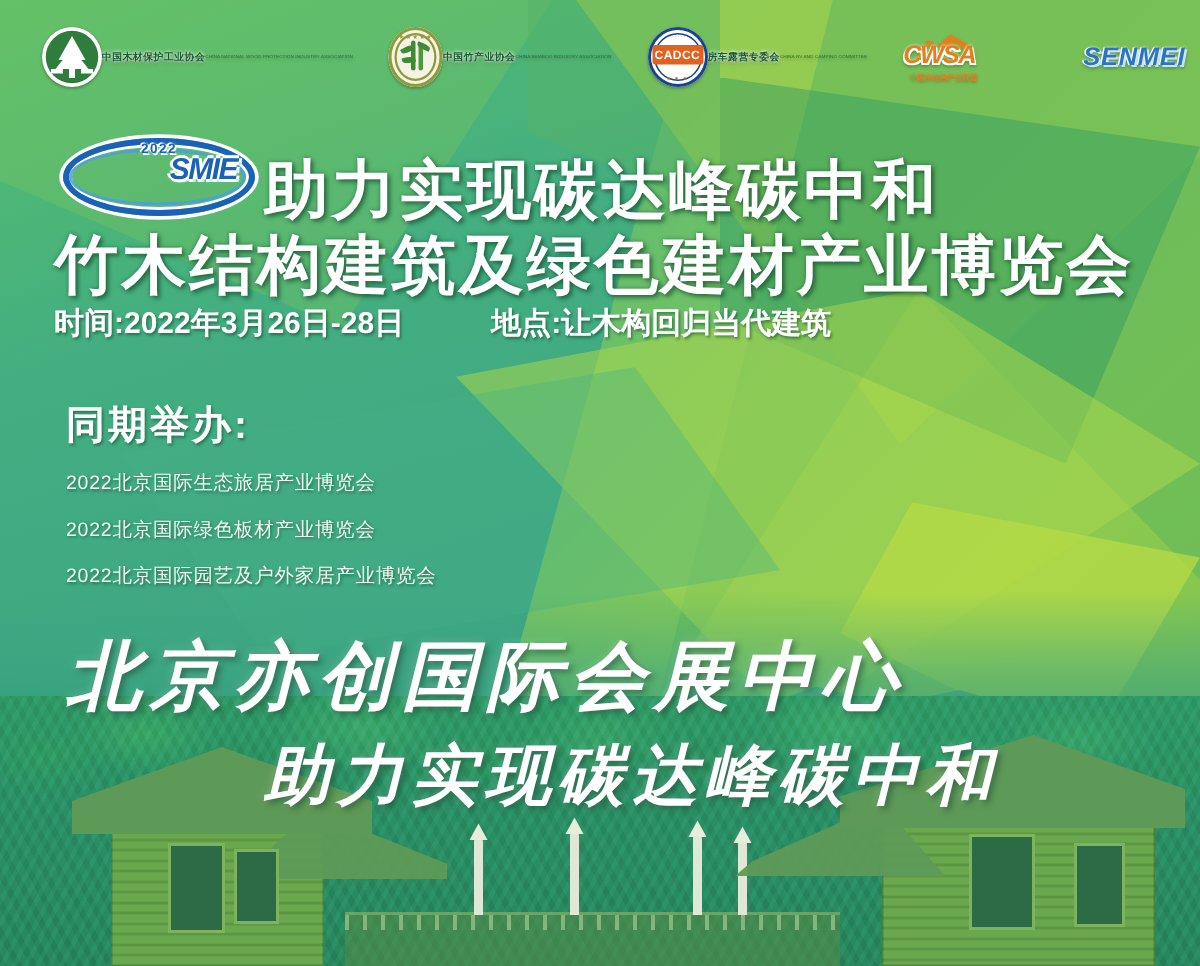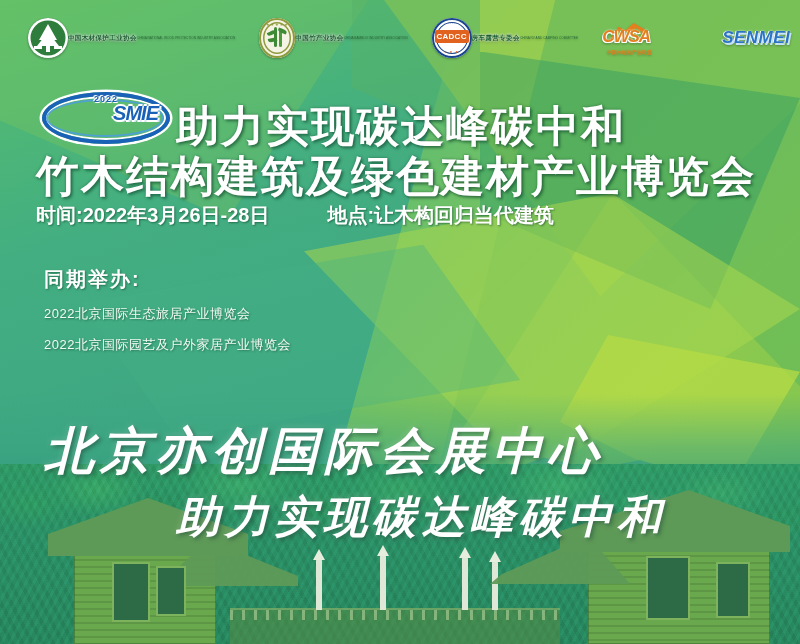--- a/index.html
+++ b/index.html
@@ -167,21 +167,21 @@
   .head .l1{position:absolute;left:176px;top:2px;font-size:43px;font-weight:bold;color:#fff;letter-spacing:2px;
     text-shadow:0 0 3px rgba(20,80,50,.55),2px 2px 3px rgba(10,60,35,.5);white-space:nowrap;}
   .head .l2{position:absolute;left:36px;top:52px;font-size:43px;font-weight:bold;color:#fff;letter-spacing:2px;
     text-shadow:0 0 3px rgba(20,80,50,.55),2px 2px 3px rgba(10,60,35,.5);white-space:nowrap;}
 
   .meta{position:absolute;left:36px;top:202px;display:flex;gap:58px;}
   .meta span{font-size:20px;font-weight:bold;color:#fff;letter-spacing:0px;white-space:nowrap;
     text-shadow:1px 1px 2px rgba(10,60,35,.55);}
 
   .concurrent{position:absolute;left:44px;top:266px;}
-  .concurrent .ttl{font-size:20px;font-weight:bold;color:#fff;letter-spacing:2px;margin-bottom:12px;
+  .concurrent .ttl{font-size:26px;font-weight:bold;color:#fff;letter-spacing:2px;margin-bottom:12px;
     text-shadow:1px 1px 2px rgba(10,60,35,.5);}
   .concurrent .row{font-size:13px;color:#f2fbf3;letter-spacing:.5px;margin-bottom:13px;
     text-shadow:1px 1px 2px rgba(10,60,35,.5);}
 
   .slogan{position:absolute;left:0;right:0;top:418px;}
   .slogan .s1{position:absolute;left:44px;top:0;font-size:50px;font-weight:bold;font-style:italic;color:#fff;letter-spacing:6px;
     font-family:"DejaVu Serif","Liberation Serif",serif;
     text-shadow:2px 2px 4px rgba(8,55,35,.55),0 0 6px rgba(255,255,255,.25);white-space:nowrap;}
   .slogan .s2{position:absolute;left:176px;top:70px;font-size:44px;font-weight:bold;font-style:italic;color:#fff;letter-spacing:5px;
     font-family:"DejaVu Serif","Liberation Serif",serif;
@@ -307,20 +307,21 @@
   </div>
 
   <div class="meta">
     <span>时间:2022年3月26日-28日</span>
     <span>地点:让木构回归当代建筑</span>
   </div>
 
   <div class="concurrent">
     <div class="ttl">同期举办:</div>
     <div class="row">2022北京国际生态旅居产业博览会</div>
+    <div class="row">2022北京国际绿色板材产业博览会</div>
     <div class="row">2022北京国际园艺及户外家居产业博览会</div>
   </div>
 
   <div class="slogan">
     <div class="s1">北京亦创国际会展中心</div>
     <div class="s2">助力实现碳达峰碳中和</div>
   </div>
 
 </div>
 

